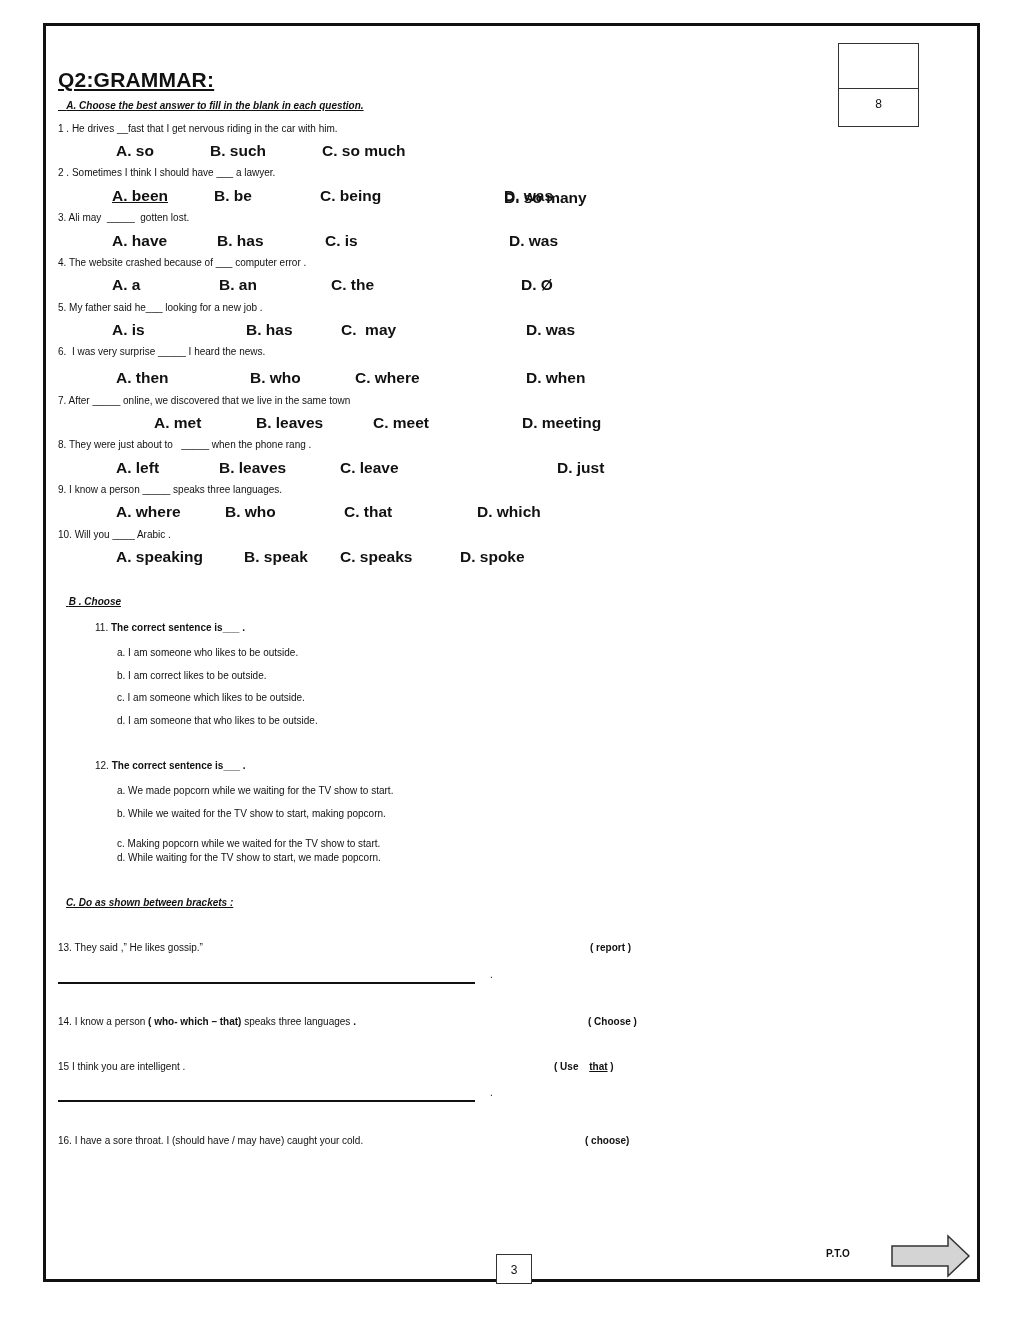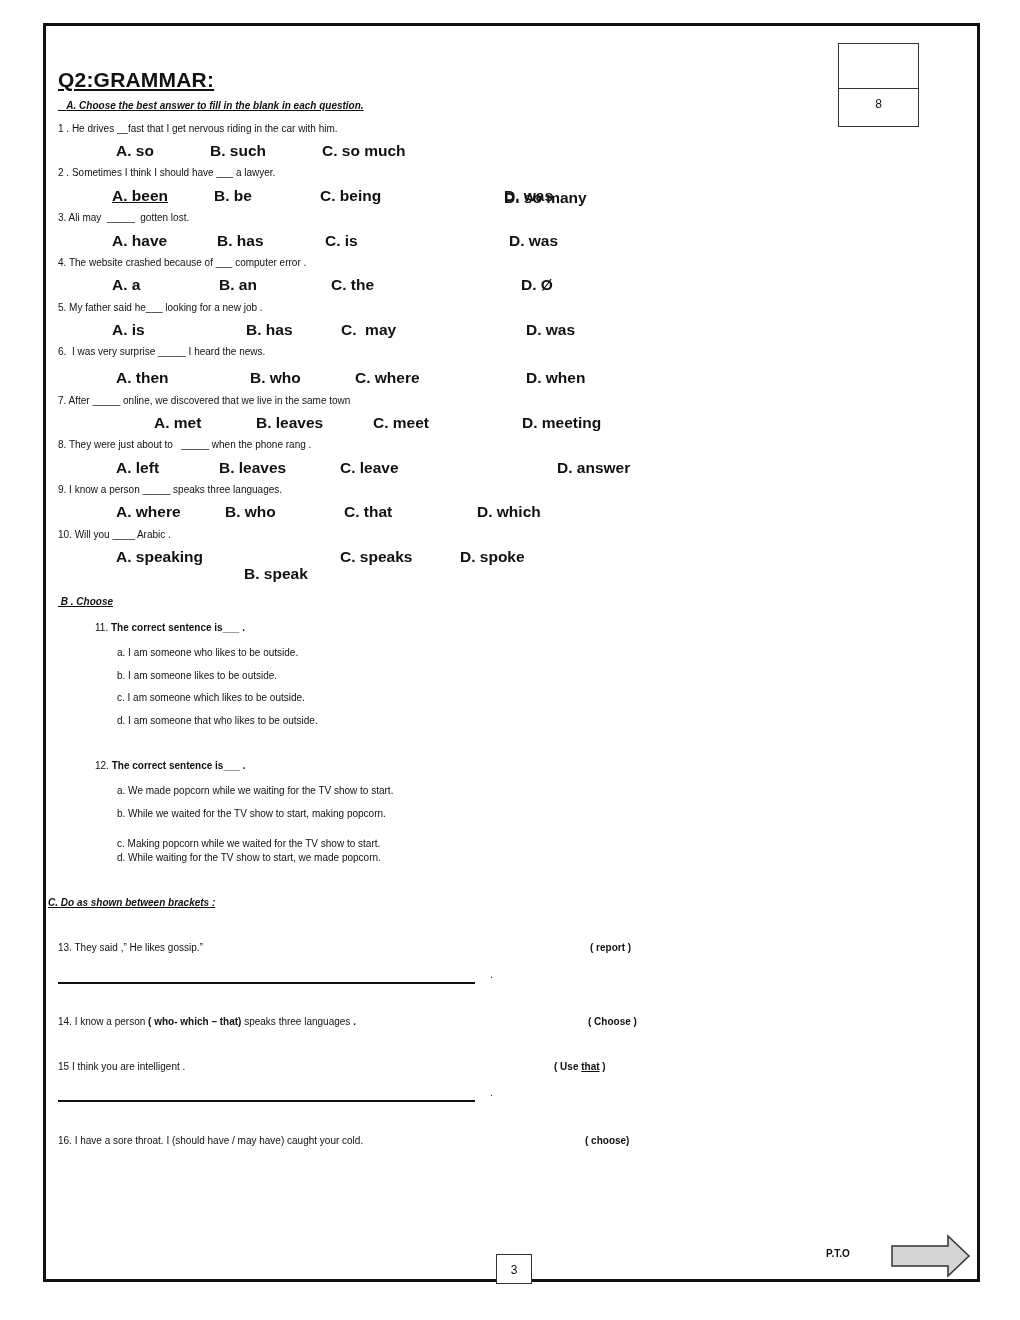--- a/index.html
+++ b/index.html
@@ -9,21 +9,21 @@
       color: #111;
     }
     .frame {
       position: absolute; left: 43px; top: 23px; width: 937px; height: 1259px;
       border: 3px solid #111; box-sizing: border-box;
     }
     .abs { position: absolute; white-space: nowrap; }
     .t { font-size: 10px; line-height: 18px; }
     .b { font-weight: bold; }
     .i { font-style: italic; }
-    .u { text-decoration: underline; }
+    .u { text-decoration: underline; margin-left: 8px; }
     .title { font-size: 21px; font-weight: bold; text-decoration: underline; letter-spacing: 0.2px; }
     .opt { font-weight: bold; font-size: 15.5px; }
     .score-box {
       position: absolute; left: 838px; top: 43px; width: 81px; height: 84px;
       border: 1px solid #333; box-sizing: border-box; background: #fff;
     }
     .score-box .top { height: 44px; border-bottom: 1px solid #333; }
     .score-box .bot { height: 38px; text-align: center; font-size: 12px; line-height: 30px; }
     .page-num {
       position: absolute; left: 496px; top: 1254px; width: 36px; height: 30px;
@@ -87,56 +87,56 @@
   <div class="abs t" style="left:58px; top:392px;">7. After _____ online, we discovered that we live in the same town</div>
   <div class="abs opt" style="left:116px; top:414px;margin-left:38px;">A. met</div>
   <div class="abs opt" style="left:256px; top:414px;">B. leaves</div>
   <div class="abs opt" style="left:373px; top:414px;">C. meet</div>
   <div class="abs opt" style="left:522px; top:414px;">D. meeting</div>
 
   <div class="abs t" style="left:58px; top:436px; white-space: pre;">8. They were just about to   _____ when the phone rang .</div>
   <div class="abs opt" style="left:116px; top:459px;">A. left</div>
   <div class="abs opt" style="left:219px; top:459px;">B. leaves</div>
   <div class="abs opt" style="left:340px; top:459px;">C. leave</div>
-  <div class="abs opt" style="left:557px; top:459px;">D. answer</div>
+  <div class="abs opt" style="left:557px; top:459px;">D. just</div>
 
   <div class="abs t" style="left:58px; top:481px;">9. I know a person _____ speaks three languages.</div>
   <div class="abs opt" style="left:116px; top:503px;">A. where</div>
   <div class="abs opt" style="left:225px; top:503px;">B. who</div>
   <div class="abs opt" style="left:344px; top:503px;">C. that</div>
   <div class="abs opt" style="left:477px; top:503px;">D. which</div>
 
   <div class="abs t" style="left:58px; top:526px;">10. Will you ____ Arabic .</div>
   <div class="abs opt" style="left:116px; top:548px;">A. speaking</div>
-  <div class="abs opt" style="left:244px; top:548px;margin-top:17px;">B. speak</div>
+  <div class="abs opt" style="left:244px; top:548px;">B. speak</div>
   <div class="abs opt" style="left:340px; top:548px;">C. speaks</div>
   <div class="abs opt" style="left:460px; top:548px;text-align:center;">D. spoke</div>
 </div>
 
 <div class="abs t b i u" style="left:58px; top:593px;">&nbsp;<span>B . Choose</span></div>
 
 <div class="abs t" style="left:95px; top:619px;">
   <span>11.</span>
   <span class="b">The correct sentence is___ .</span>
 </div>
 <div class="abs t" style="left:117px; top:644px;">a. I am someone who likes to be outside.</div>
-<div class="abs t" style="left:117px; top:667px;">b. I am someone likes to be outside.</div>
+<div class="abs t" style="left:117px; top:667px;">b. I am correct likes to be outside.</div>
 <div class="abs t" style="left:117px; top:689px;">c. I am someone which likes to be outside.</div>
 <div class="abs t" style="left:117px; top:712px;">d. I am someone that who likes to be outside.</div>
 
 <div class="abs t" style="left:95px; top:757px;">
   <span>12.</span>
   <span class="b">The correct sentence is___ .</span>
 </div>
 <div class="abs t" style="left:117px; top:782px;">a. We made popcorn while we waiting for the TV show to start.</div>
 <div class="abs t" style="left:117px; top:805px;">b. While we waited for the TV show to start, making popcorn.</div>
 <div class="abs t" style="left:117px; top:827px;margin-top:8px;">c. Making popcorn while we waited for the TV show to start.</div>
 <div class="abs t" style="left:117px; top:849px;">d. While waiting for the TV show to start, we made popcorn.</div>
 
-<div class="abs t b i u" style="left:48px; top:894px;">C. Do as shown between brackets :</div>
+<div class="abs t b i u" style="left:58px; top:894px;">C. Do as shown between brackets :</div>
 
 <div class="abs t" style="left:58px; top:939px;">13. They said ,” He likes gossip.”</div>
 <div class="abs t b" style="left:590px; top:939px;">( report )</div>
 <div class="line" style="left:58px; top:982px; width:417px;"></div>
 <div class="abs t" style="left:490px; top:966px;">.</div>
 
 <div class="abs t" style="left:58px; top:1013px;">
   <span>14. I know a person </span><span class="b">( who- which – that)</span><span> speaks three languages</span><span class="b"> .</span>
 </div>
 <div class="abs t b" style="left:588px; top:1013px;">( Choose )</div>

